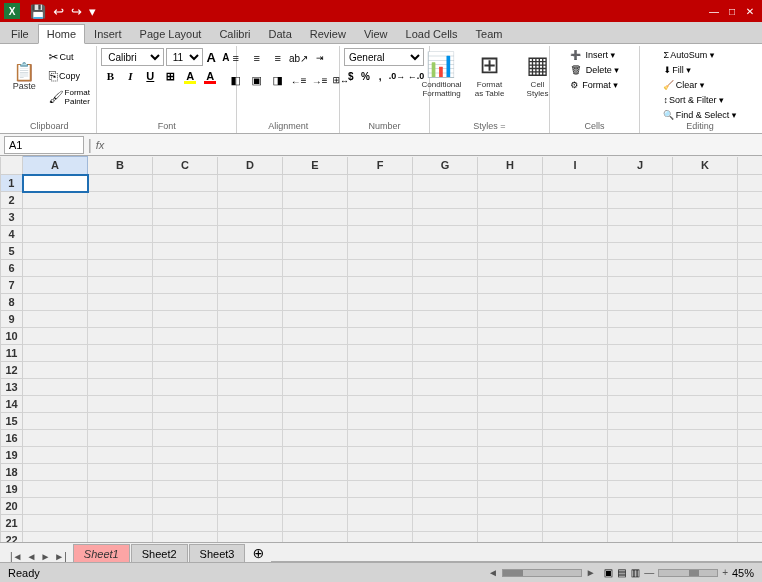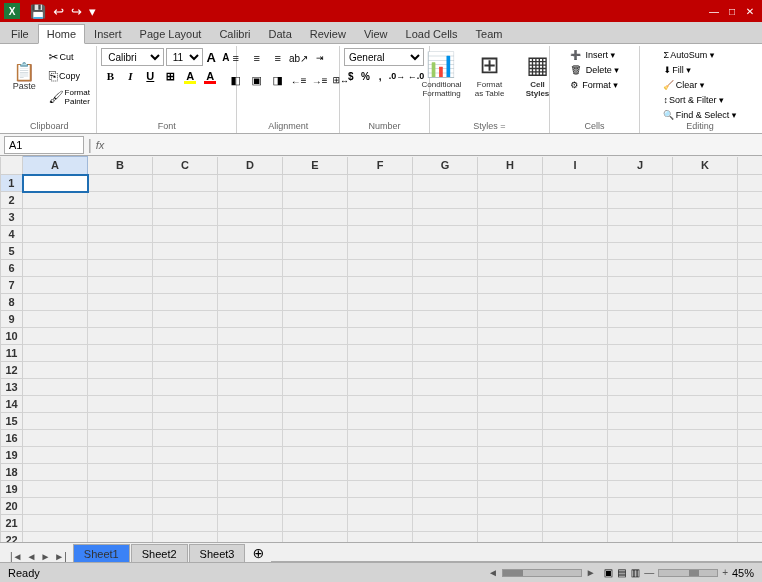--- a/index.html
+++ b/index.html
@@ -224,23 +224,24 @@
       cursor: pointer;
       border: 1px solid #ababab;
       border-bottom: none;
       background: #d4d4d4;
       height: 18px;
       display: flex;
       align-items: center;
       margin-right: 1px;
     }
     .sheet-tab.active {
-      background: #3b82f6;
+      background: #fca5a5;
       border-color: #ababab;
       color: #333;
+      font-style: italic;
     }
     .sheet-nav { display: flex; align-items: center; padding: 0 4px; font-size: 10px; }
     .sheet-nav-btn { cursor: pointer; padding: 0 2px; font-size: 10px; color: #555; }
 
     
     .status-bar {
       background: #d4d4d4;
       height: 20px;
       display: flex;
       align-items: center;
@@ -420,21 +421,21 @@
       <div class="big-ribbon-btn">
         <span class="big-icon">📊</span>
         <span style="font-size:8px; line-height:1.2;">Conditional<br>Formatting</span>
       </div>
       <div class="big-ribbon-btn">
         <span class="big-icon">⊞</span>
         <span style="font-size:8px; line-height:1.2;">Format<br>as Table</span>
       </div>
       <div class="big-ribbon-btn">
         <span class="big-icon">▦</span>
-        <span style="font-size:8px; line-height:1.2;font-weight:bold;">Cell<br>Styles</span>
+        <span style="font-size:8px; line-height:1.2;">Cell<br>Styles</span>
       </div>
     </div>
     <div class="ribbon-group-label">Styles =</div>
   </div>
 
   <div class="ribbon-group" style="min-width:90px;">
     <div class="cells-content">
       <div class="ribbon-small" style="gap:4px;">
         <span>➕</span>
         <span> Insert ▾</span>

